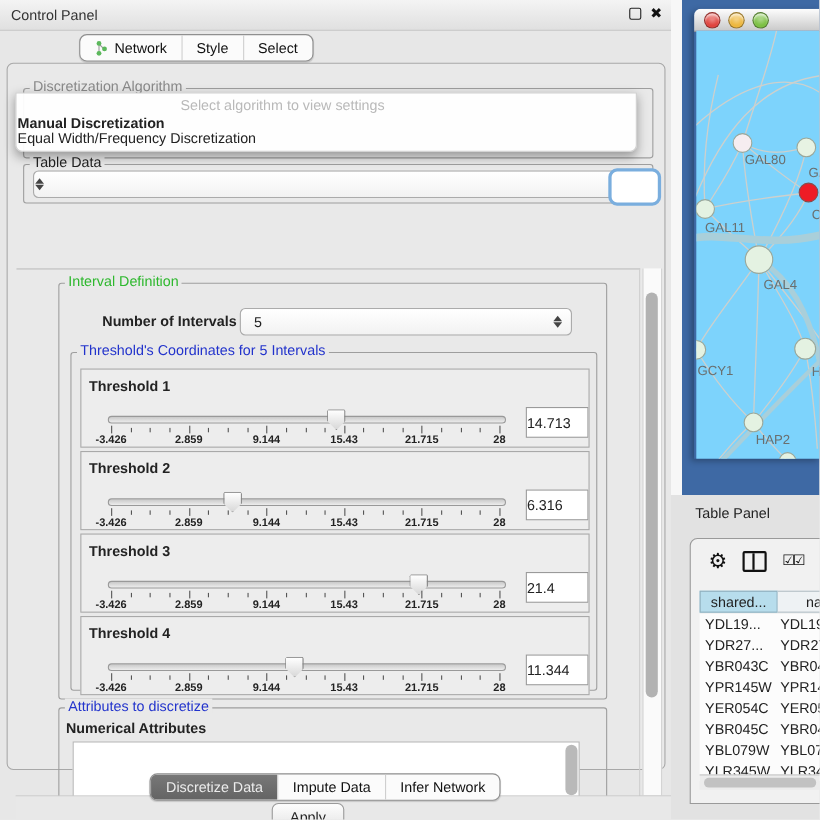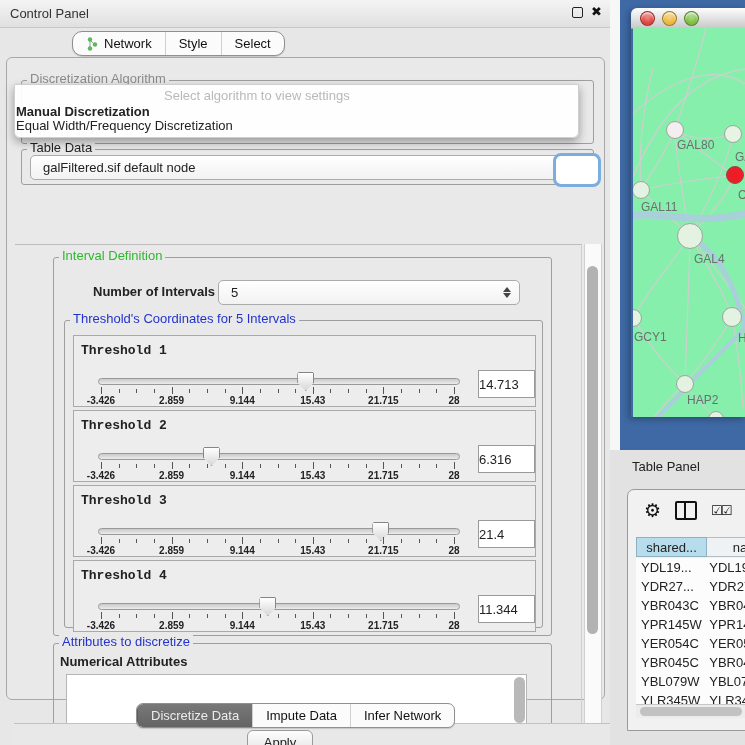--- a/index.html
+++ b/index.html
@@ -12,21 +12,21 @@
   .tb-icons{position:absolute;right:8px;top:6px;display:flex;gap:8px;align-items:center;}
   .float-ic{width:9px;height:9px;border:1.5px solid #222;border-radius:2px;display:inline-block;}
   .close-ic{font-weight:bold;font-size:13px;color:#111;line-height:12px;}
   
   .tabstrip{position:absolute;display:flex;height:23px;border:1px solid #8f8f8f;border-radius:7px;
             background:#fbfbfb;overflow:hidden;box-shadow:0 1px 1px rgba(0,0,0,.15);}
   .tab{display:flex;align-items:center;padding:0 13px;color:#111;white-space:nowrap;}
   .tab + .tab{border-left:1px solid #cfcfcf;}
   .tab.active{background:linear-gradient(#787878,#646464);color:#ececec;border-left:1px solid #5c5c5c;}
   .tab .ticon{margin-right:6px;display:inline-flex;}
-  .top-tabs{left:72px;top:31px;border-radius:10px;}
+  .top-tabs{left:72px;top:31px;}
   .bottom-tabs{left:136px;top:703px;}
   
   .inner-panel{position:absolute;left:6px;top:57px;width:597px;height:641px;background:#e9e9e9;
                border:1px solid #a8a8a8;border-radius:6px;}
   
   .group{position:absolute;border:1px solid #9e9e9e;border-radius:3px;}
   .group > .glabel{position:absolute;top:-9px;left:5px;background:#e9e9e9;padding:0 3px;line-height:14px;}
   .glabel.green{color:#2eb82e;}
   .glabel.blue{color:#2233cc;}
   .glabel.dim{color:#8a8a8a;}
@@ -48,21 +48,21 @@
                border:3px solid #7aaede;border-radius:8px;z-index:10;}
   
   .viewport{position:absolute;left:8px;top:186px;width:566px;height:479px;overflow:hidden;
             border-top:1px solid #bdbdbd;border-bottom:1px solid #bdbdbd;border-right:1px solid #cfcfcf;}
   .vscroll{position:absolute;left:577px;top:186px;width:16px;height:479px;background:#fafafa;
            border-left:1px solid #d0d0d0;border-right:1px solid #d0d0d0;}
   .vscroll .thumb{position:absolute;left:2px;top:22px;width:11px;height:368px;background:#b2b2b2;border-radius:6px;}
   .bold{font-weight:bold;}
   
   .th-panel{position:absolute;left:8px;width:461px;height:70px;background:#ededed;border:1px solid #a9a9a9;}
-  .th-title{position:absolute;left:7px;top:7px;font-weight:bold;font-family:Liberation Mono, monospace;}
+  .th-title{position:absolute;left:7px;top:7px;font-weight:bold;}
   .slider{position:absolute;left:24px;top:40px;width:360px;height:30px;}
   .track{position:absolute;left:0;top:2px;width:360px;height:5px;border:1px solid #999;border-radius:4px;
          background:linear-gradient(#c9c9c9,#ececec);}
   .handle{position:absolute;top:-4px;width:15px;height:17px;background:linear-gradient(#ffffff,#d8d8d8);
           border:1px solid #858585;clip-path:polygon(8% 0,92% 0,100% 10%,100% 55%,50% 100%,0 55%,0 10%);}
   .ticks{position:absolute;left:0;top:11px;width:360px;height:8px;}
   .tick{position:absolute;width:1px;height:4px;background:#555;top:2px;}
   .tick.major{height:7px;top:0;}
   .scale{position:absolute;left:0;top:19px;width:360px;height:12px;font-size:10px;font-weight:bold;color:#222;}
   .scale span{position:absolute;transform:translateX(-50%);white-space:nowrap;}
@@ -80,21 +80,21 @@
   
   .sliver{position:absolute;left:610px;top:0;width:10px;height:450px;background:#f7f7f7;}
   .blue-bg{position:absolute;left:620px;top:0;width:125px;height:450px;background:#3e69a4;}
   .net-window{position:absolute;left:631px;top:8px;width:114px;height:409px;border-radius:6px 0 0 0;
               box-shadow:-2px 2px 6px rgba(0,0,0,.3);}
   .net-titlebar{position:absolute;left:0;top:0;width:114px;height:20px;border-radius:6px 0 0 0;
                 background:linear-gradient(#fdfdfd,#c9c9c9);border-bottom:1px solid #9a9a9a;}
   .lights{position:absolute;left:9px;top:3px;display:flex;gap:7px;}
   .light{width:13px;height:13px;border-radius:50%;border:1px solid rgba(0,0,0,.35);
          box-shadow:inset 0 2px 2px rgba(255,255,255,.7);}
-  .net-canvas{position:absolute;left:2px;top:20px;width:112px;height:389px;background:#86efac;overflow:hidden;}
+  .net-canvas{position:absolute;left:2px;top:20px;width:112px;height:389px;background:#7dd3fc;overflow:hidden;}
   .net-canvas svg{position:absolute;left:0;top:0;}
   .node{position:absolute;border-radius:50%;border:1px solid #9aa79a;box-sizing:border-box;}
   .nlabel{position:absolute;color:#6a6f6f;font-size:12px;white-space:nowrap;}
   
   .gray-bg{position:absolute;left:610px;top:450px;width:135px;height:295px;background:#e2e2e2;}
   .tp-title{position:absolute;left:632px;top:459px;color:#222;}
   .tp-box{position:absolute;left:627px;top:489px;width:130px;height:240px;background:#f1f1f1;
           border:1px solid #9a9a9a;border-radius:7px 0 0 0;overflow:hidden;}
   .tp-toolbar{position:absolute;left:0;top:0;width:130px;height:40px;display:flex;align-items:center;gap:14px;
               padding-left:16px;}
@@ -151,21 +151,20 @@
 <div class="inner-panel">
 
   <div class="group" style="left:14px;top:22px;width:571px;height:62px;">
     <span class="glabel dim">Discretization Algorithm</span>
   </div>
   <div class="focus-combo"></div>
 
   <div class="group" style="left:14px;top:91px;width:571px;height:34px;">
     <span class="glabel">Table Data</span>
     <div class="combo" style="left:8px;top:5px;width:556px;height:23px;">
-      <span class="cval">galFiltered.sif default node</span>
       <span class="arrows">
           <span class="arr-up"></span>
           <span class="arr-dn"></span>
         </span>
     </div>
   </div>
 
   <div class="viewport">
 
     <div class="group" style="left:38px;top:12px;width:497px;height:377px;">

